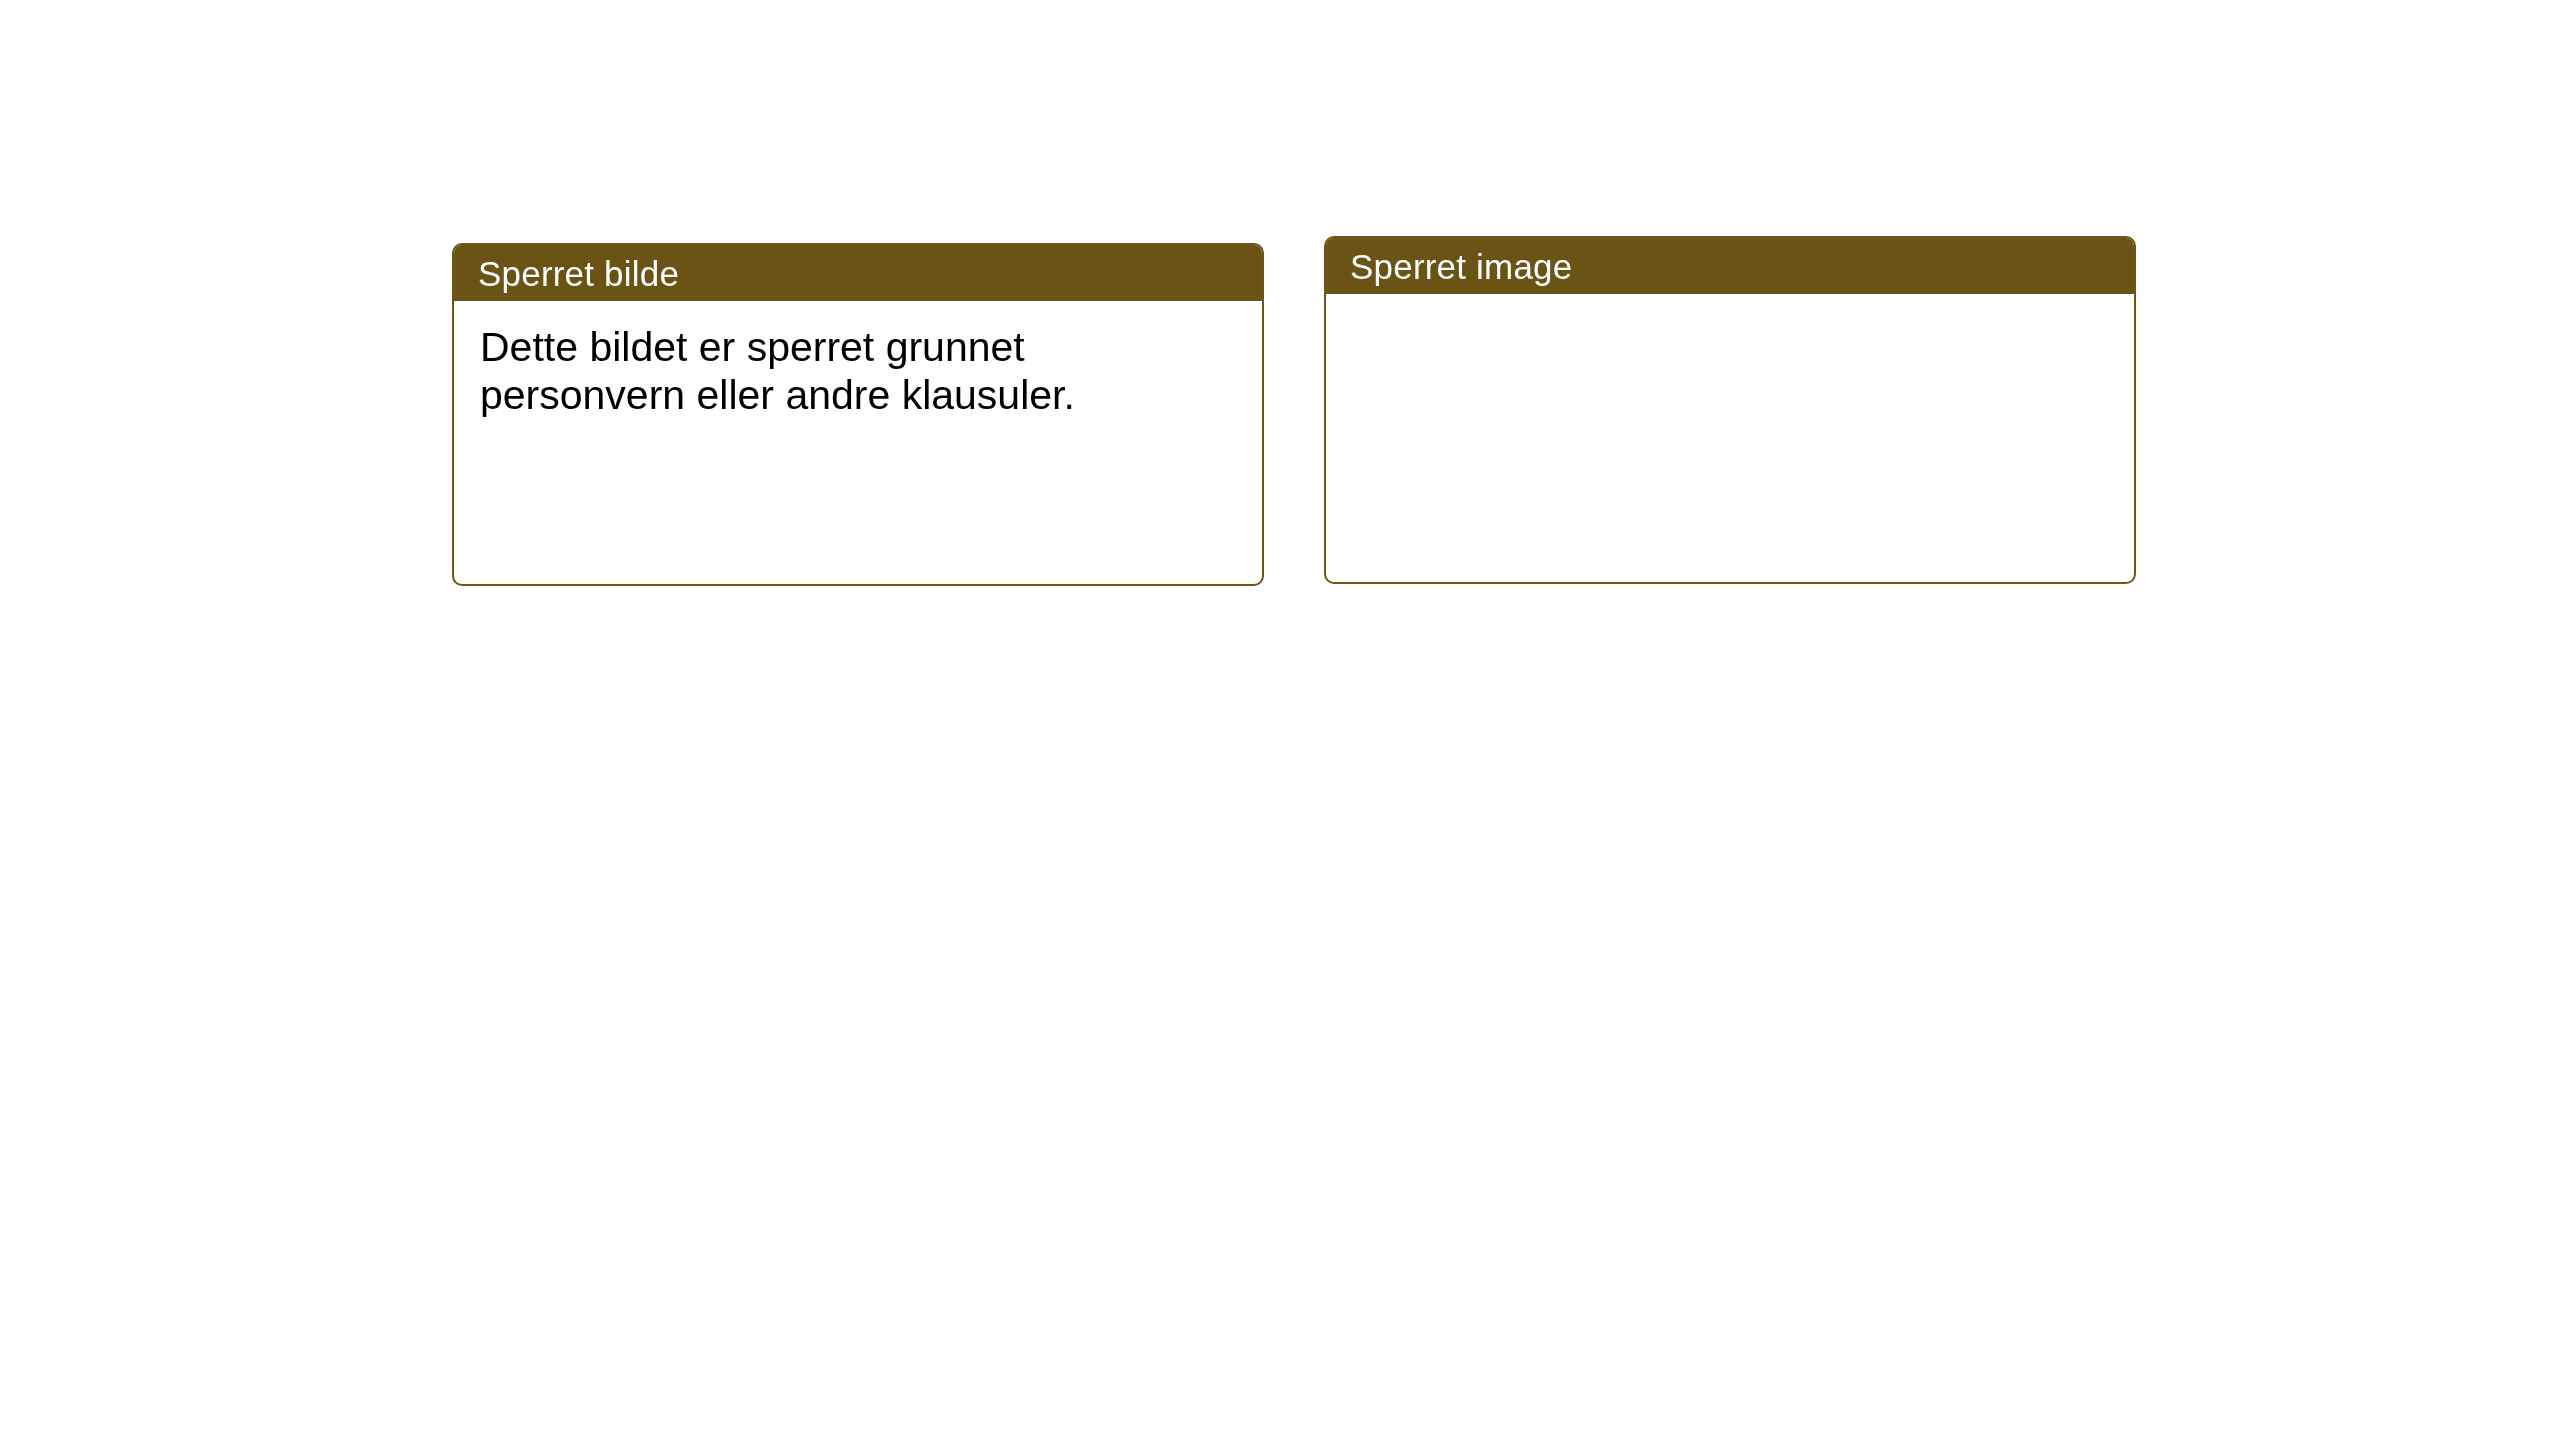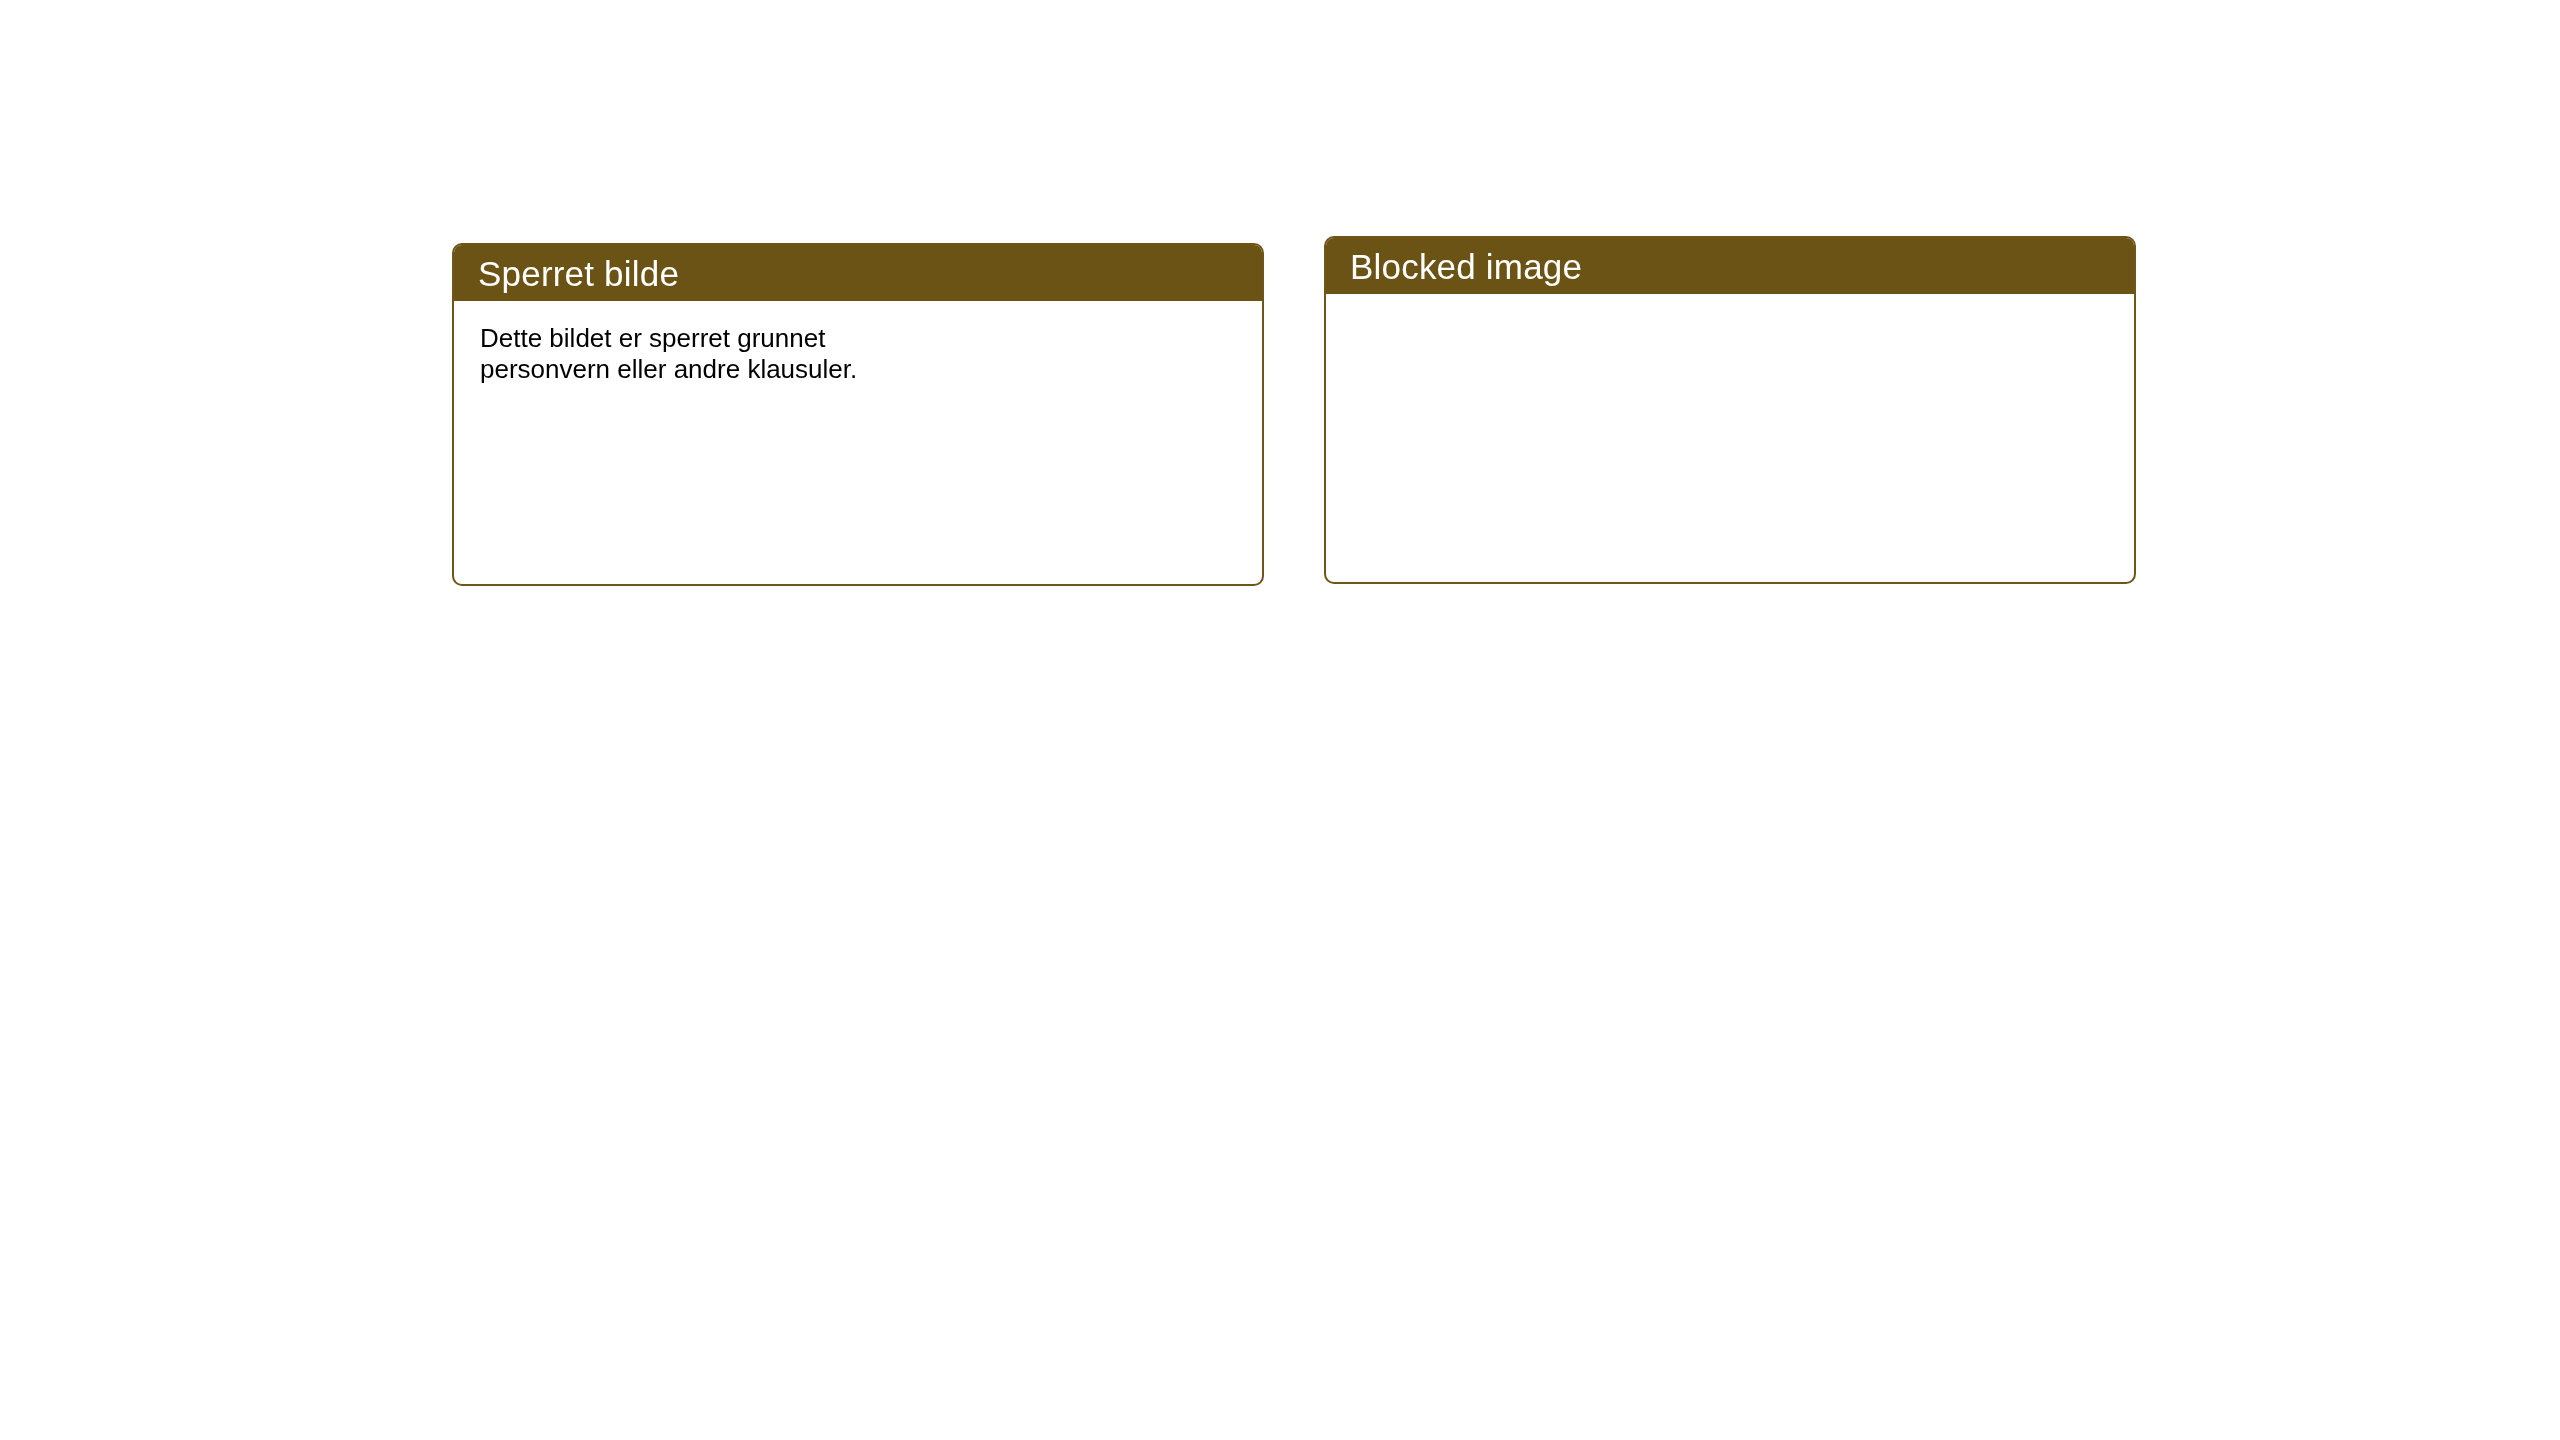--- a/index.html
+++ b/index.html
@@ -42,21 +42,21 @@
     font-size: 35px;
     font-weight: 400;
     letter-spacing: 0.2px;
     line-height: 1;
   }
 
   .card-body {
     box-sizing: border-box;
     padding: 22px 26px 0 26px;
     color: #000000;
-    font-size: 26px;
+    font-size: 41px;
     line-height: 1.18;
     font-weight: 400;
     white-space: pre-line;
   }
 
   
   #card-no {
     left: 452px;
     top: 243px;
     width: 812px;
@@ -78,17 +78,17 @@
   <div class="notice-card" id="card-no">
     <div class="card-header">
       <span>Sperret bilde</span>
     </div>
     <div class="card-body">Dette bildet er sperret grunnet
 personvern eller andre klausuler.</div>
   </div>
 
   <div class="notice-card" id="card-en">
     <div class="card-header">
-      <span>Blocked image</span>
+      <span>Sperret image</span>
     </div>
   </div>
 
 </div>
 
 </body></html>

